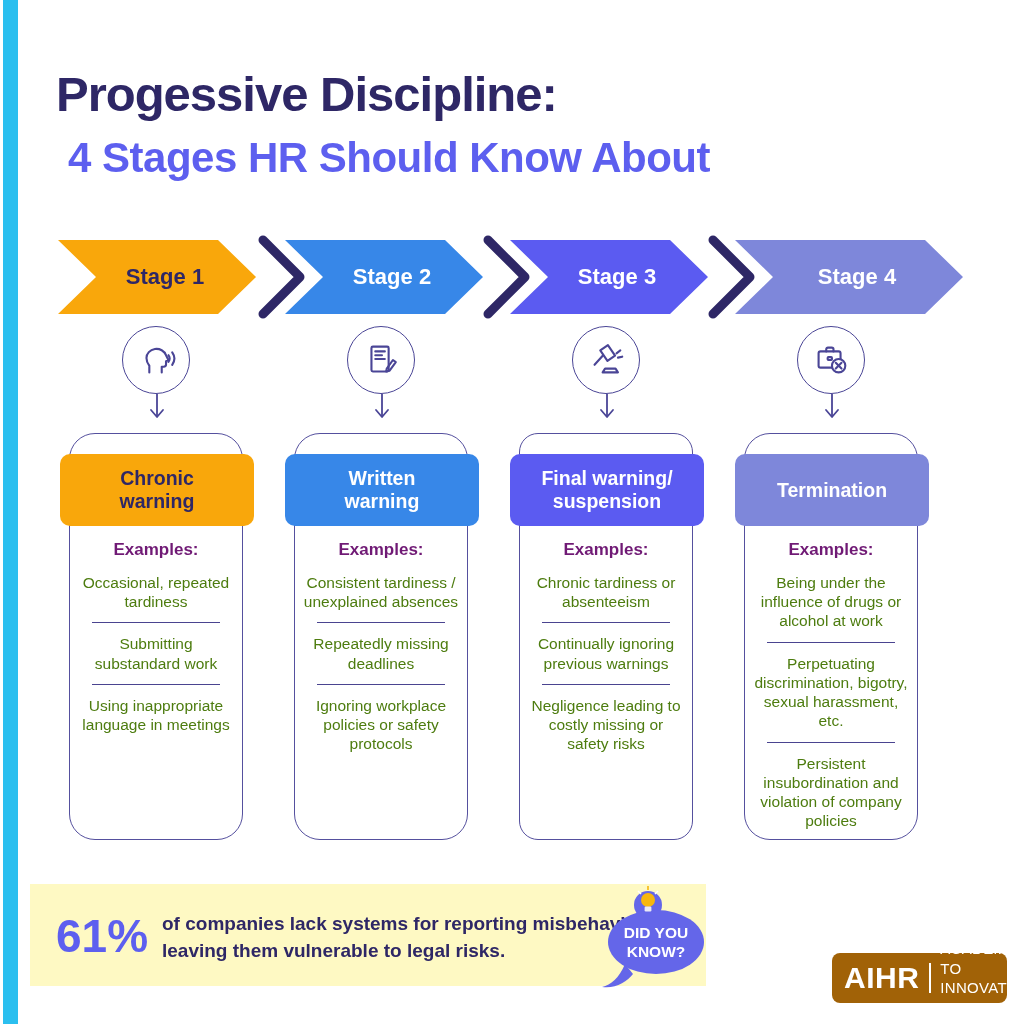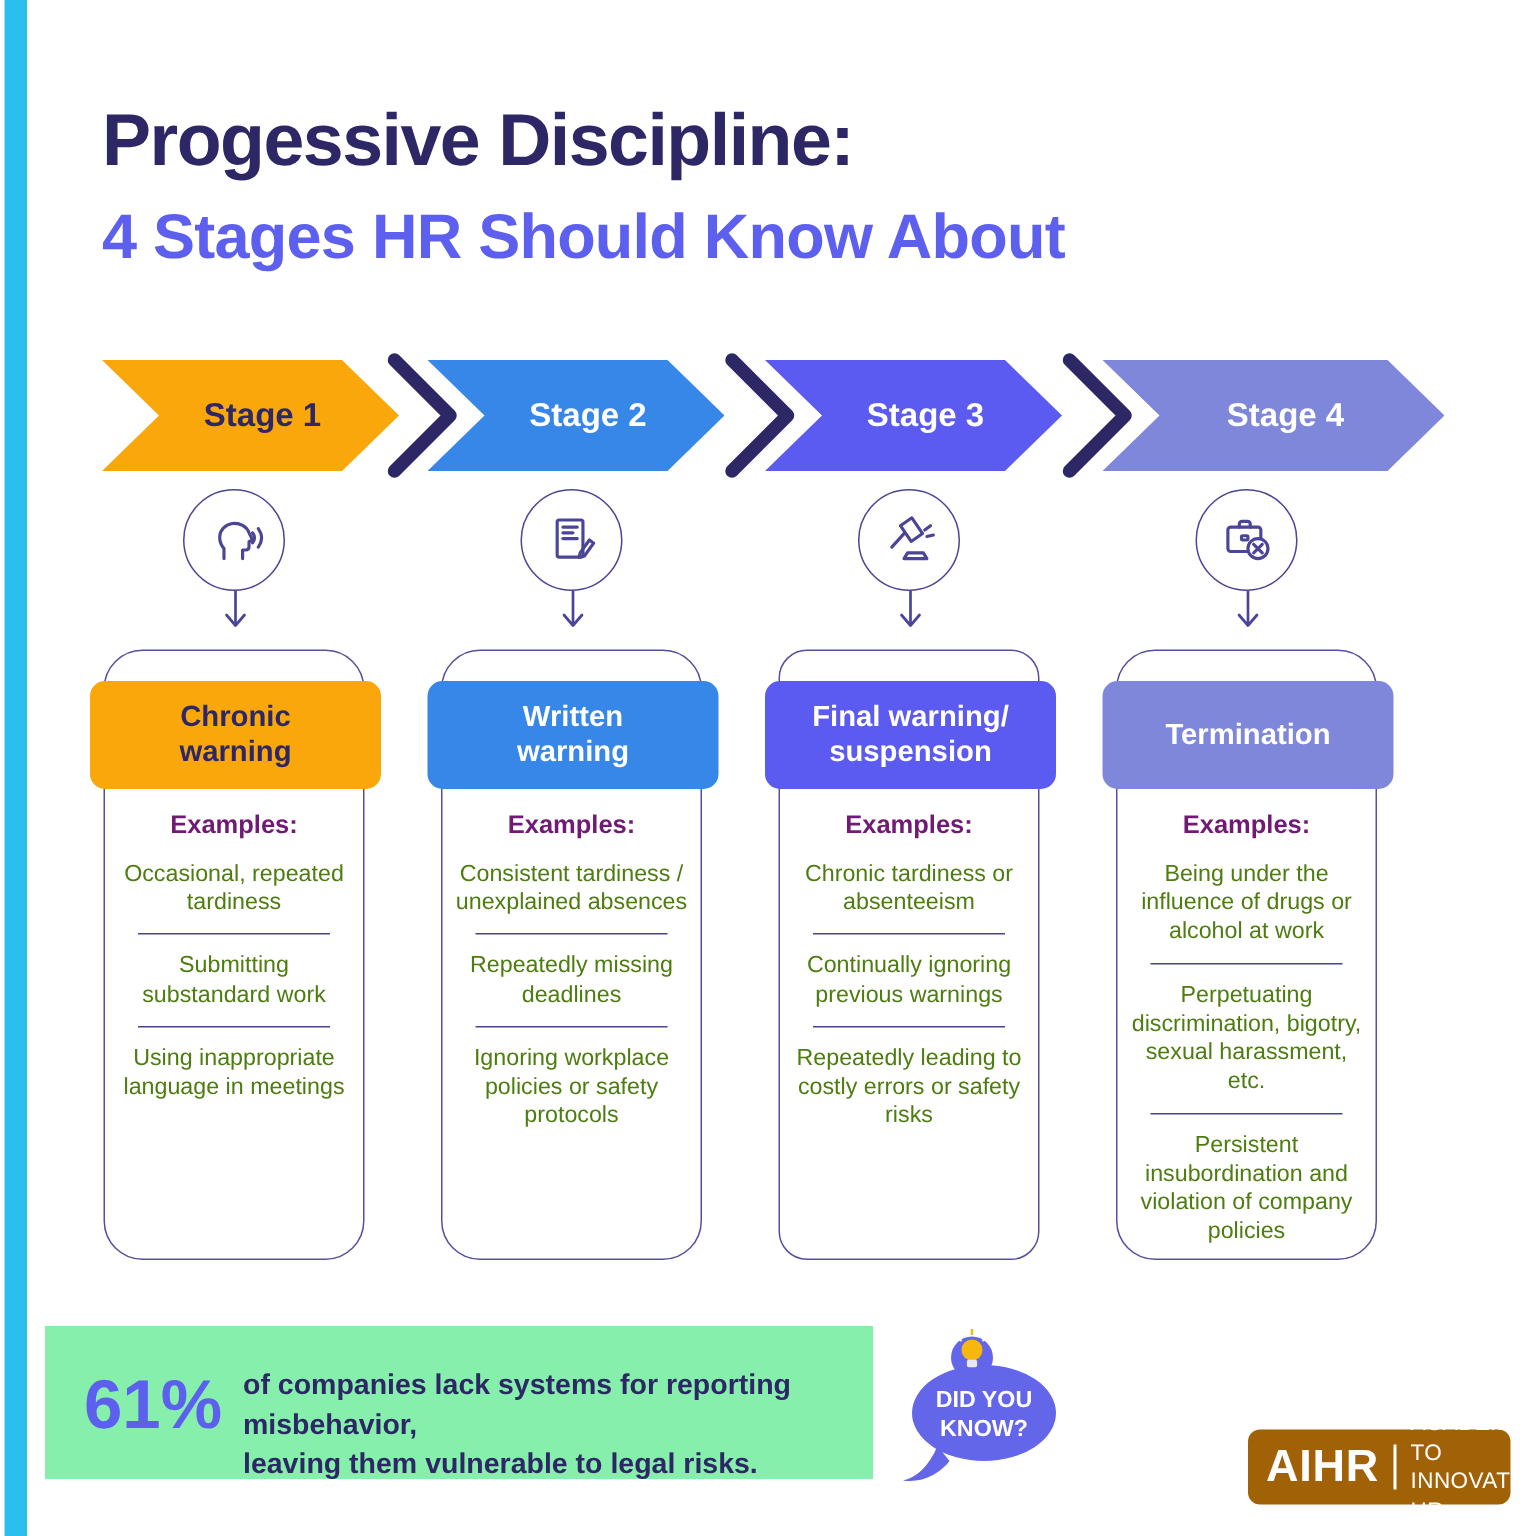--- a/index.html
+++ b/index.html
@@ -1,43 +1,43 @@
 <!DOCTYPE html>
 <html><head>
 <meta charset="utf-8">
 <style>
   html,body{margin:0;padding:0;}
   body{font-family:"Liberation Sans",sans-serif;background:#fff;}
   #canvas{position:relative;width:1024px;height:1024px;background:#fff;overflow:hidden;}
   .stripe{position:absolute;left:3px;top:0;width:15px;height:1024px;background:#2BBFEF;}
-  .title1{position:absolute;left:68px;top:66px;font-size:49px;font-weight:bold;color:#2E2766;letter-spacing:-1px;}
+  .title1{position:absolute;left:56px;top:66px;font-size:49px;font-weight:bold;color:#2E2766;letter-spacing:-1px;}
   .title2{position:absolute;left:68px;top:134px;font-size:42px;font-weight:bold;color:#5D5FEF;letter-spacing:-0.5px;}
   .arrow{position:absolute;top:240px;height:74px;display:flex;align-items:center;justify-content:center;
          clip-path:polygon(0 0,calc(100% - 38px) 0,100% 50%,calc(100% - 38px) 100%,0 100%,38px 50%);}
   .arrow span{font-size:22px;font-weight:bold;padding-left:16px;}
-  .arrow.a1{left:68px;width:198px;}
+  .arrow.a1{left:58px;width:198px;}
   .arrow.a2{left:285px;width:198px;}
   .arrow.a3{left:510px;width:198px;}
   .arrow.a4{left:735px;width:228px;}
   .sep{position:absolute;top:233px;}
   .icon-circle{position:absolute;top:326px;width:68px;height:68px;border:1.8px solid #4A4596;border-radius:50%;
                background:#fff;display:flex;align-items:center;justify-content:center;box-sizing:border-box;}
   .down-arrow{position:absolute;top:394px;}
   .card{position:absolute;top:433px;width:174px;height:407px;border:1.4px solid #55509E;border-radius:26px;background:#fff;box-sizing:border-box;}
   .card-header{position:absolute;top:20px;left:-10px;width:194px;height:72px;border-radius:10px;
                display:flex;align-items:center;justify-content:center;text-align:center;
                font-weight:bold;font-size:19.5px;line-height:1.18;white-space:pre-line;}
   .card-body{position:absolute;top:106px;left:8px;right:8px;text-align:center;}
   .examples{font-weight:bold;color:#701a75;font-size:17px;margin-bottom:13px;}
   .item{color:#4d7c0f;font-size:15.5px;line-height:1.24;}
   .divider{width:128px;border:none;border-top:1.5px solid #4A4490;margin:11px auto;}
   .c1{left:69px;} .c2{left:294px;padding-left:44px;} .c3{left:519px;border-radius:19px;} .c4{left:744px;}
   .i1{left:122px;} .i2{left:347px;} .i3{left:572px;} .i4{left:797px;}
   .d1{left:148px;} .d2{left:373px;} .d3{left:598px;} .d4{left:823px;}
-  .statbar{position:absolute;left:30px;top:884px;width:552px;height:102px;background:#86efac;}
+  .statbar{position:absolute;left:30px;top:884px;width:676px;height:102px;background:#fef9c3;}
   .stat-value{position:absolute;left:26px;top:25px;font-size:46px;font-weight:bold;color:#5D5FEF;}
   .stat-text{position:absolute;left:132px;top:27px;font-size:19px;font-weight:bold;color:#2E2766;line-height:1.4;white-space:pre-line;}
   .bubble{position:absolute;left:595px;top:878px;}
   .logo{position:absolute;left:832px;top:953px;width:175px;height:50px;background:#a16207;border-radius:8px;
         display:flex;align-items:center;padding:0 12px;box-sizing:border-box;}
   .logo-brand{font-size:30px;font-weight:bold;color:#fff;letter-spacing:0.5px;}
   .logo-div{width:2px;height:30px;background:#fff;margin:0 9px 0 10px;flex:none;}
   .logo-tag{font-size:15px;font-weight:normal;color:#fff;line-height:1.3;letter-spacing:0.3px;white-space:pre-line;}
 </style>
 </head>
@@ -153,21 +153,21 @@
 
   <div class="card c3">
     <div class="card-header" style="background-color: rgb(91, 91, 241); color: rgb(255, 255, 255);">Final warning/
 suspension</div>
     <div class="card-body">
       <div class="examples">Examples:</div>
       <div class="item">Chronic tardiness or absenteeism</div>
       <hr class="divider">
       <div class="item">Continually ignoring previous warnings</div>
       <hr class="divider">
-      <div class="item">Repeatedly leading to costly errors or safety risks</div>
+      <div class="item">Negligence leading to costly missing or safety risks</div>
     </div>
   </div>
 
   <div class="card c4">
     <div class="card-header" style="background-color: rgb(126, 135, 218); color: rgb(255, 255, 255); text-align: right;">Termination</div>
     <div class="card-body">
       <div class="examples">Examples:</div>
       <div class="item">Being under the influence of drugs or alcohol at work</div>
       <hr class="divider">
       <div class="item">Perpetuating discrimination, bigotry, sexual harassment, etc.</div>

